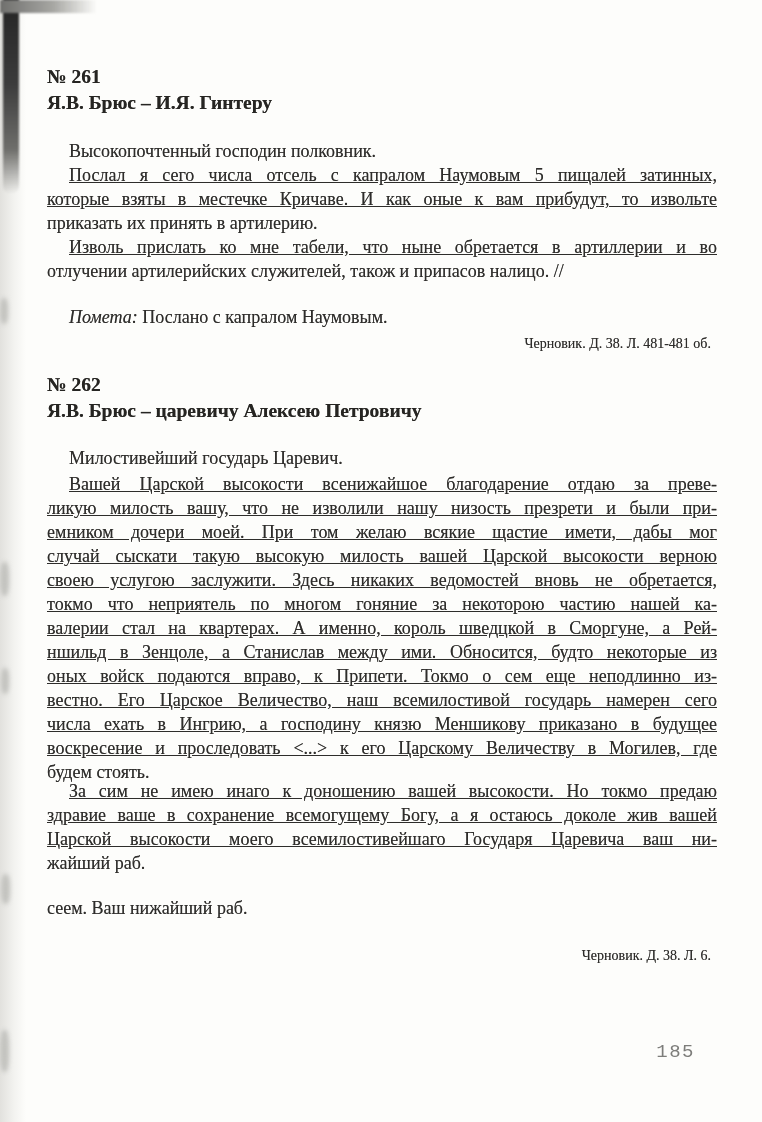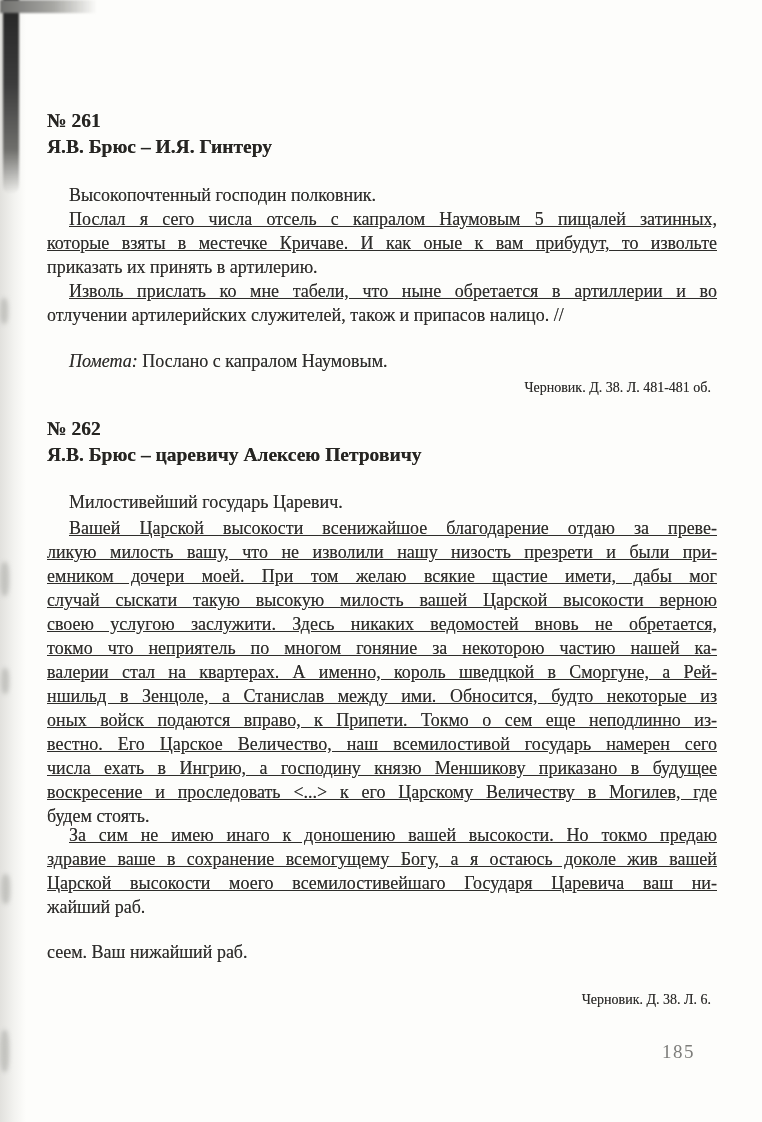--- a/index.html
+++ b/index.html
@@ -51,21 +51,20 @@
   .blotch.b2 { left: 0;  top: 562px;  width: 9px;  height: 34px; }
   .blotch.b3 { left: 1px; top: 668px; width: 8px;  height: 26px; }
   .blotch.b4 { left: 1px; top: 874px; width: 9px;  height: 30px; }
   .blotch.b5 { left: 0;  top: 1030px; width: 9px;  height: 42px; }
 
   
   .textcol {
     position: absolute;
     left: 47px;
     width: 670px;
-    margin-top: 44px;
   }
   .line {
     height: 24px;
     line-height: 24px;
     font-size: 18px;
     white-space: pre;
     text-shadow: 0 0 0.4px rgba(46,45,43,0.6);
   }
   .just {
     text-align: justify;
@@ -93,21 +92,21 @@
     text-shadow: 0 0 0.4px rgba(46,45,43,0.6);
   }
 
   .page-number {
     position: absolute;
     top: 1041px;
     right: 67px;
     font-size: 19px;
     letter-spacing: 1.5px;
     color: #7d7d7a;
-    font-family: Liberation Serif, serif;
+    font-family: Liberation Mono, monospace;
   }
 </style>
 </head>
 <body>
 
 <div class="page">
 
   <div class="edge-strip"></div>
   <div class="edge-bar-dark"></div>
   <div class="edge-band-top"></div>

